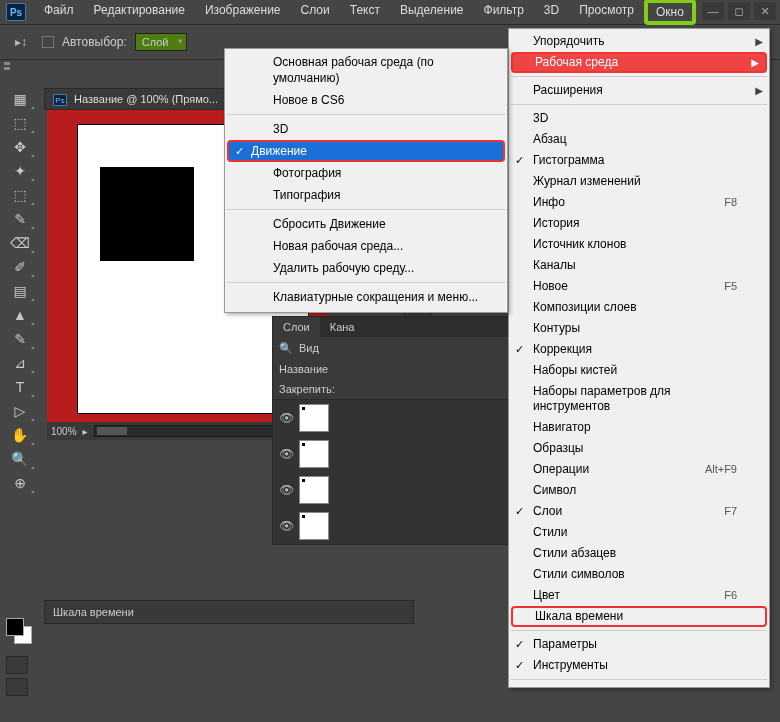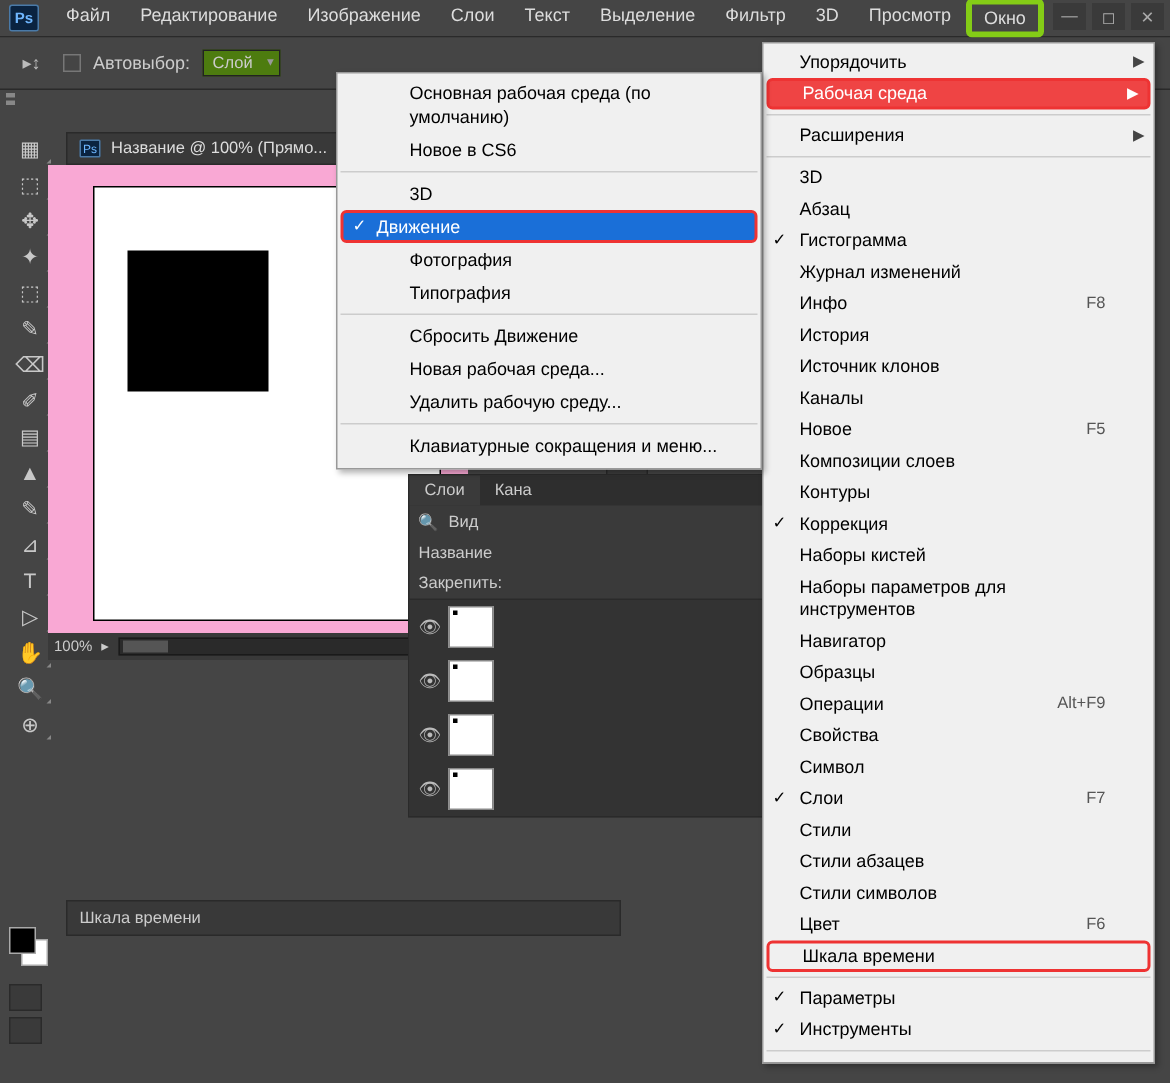--- a/index.html
+++ b/index.html
@@ -26,21 +26,21 @@
   .tools .tool::after { content:""; position:absolute; right:1px; bottom:1px; width:0; height:0; border-left:3px solid transparent; border-bottom:3px solid #888;}
   .swatch { position:absolute; left:6px; top:618px; width:28px; height:28px; }
   .swatch .fg { position:absolute; width:18px; height:18px; background:#000; border:1px solid #aaa; }
   .swatch .bg { position:absolute; width:18px; height:18px; background:#fff; border:1px solid #aaa; left:8px; top:8px; }
   .tools-bottom { position:absolute; left:6px; top:656px; display:flex; flex-direction:column; gap:4px; }
   .tools-bottom div { width:22px; height:18px; background:#3a3a3a; border:1px solid #2a2a2a; }
   
   .doc-tab { position:absolute; left:44px; top:88px; height:22px; background:#393939; padding:4px 22px 4px 8px; color:#ddd; font-size:11px; border:1px solid #2a2a2a; }
   .doc-tab .x { position:absolute; right:6px; top:4px; color:#999; font-size:10px;}
   .doc-tab .ps-mini { display:inline-block; width:14px; height:12px; background:#0a2340; border:1px solid #4a7aa8; border-radius:1px; font-size:8px; color:#6fb7ff; text-align:center; line-height:11px; margin-right:4px; }
-  .doc-area { position:absolute; left:32px; top:110px; width:280px; height:330px; background:#f9a8d4; }
+  .doc-area { position:absolute; left:47px; top:110px; width:280px; height:330px; background:#b91c1c; }
   .canvas { position:absolute; left:30px; top:14px; width:232px; height:290px; background:#fff; border:1px solid #000; }
   .canvas .blackbox { position:absolute; left:22px; top:42px; width:94px; height:94px; background:#000; }
   .doc-footer { position:absolute; left:0; bottom:0; right:0; height:18px; background:#393939; display:flex; align-items:center; padding:0 4px; gap:6px; font-size:10px; color:#ccc; }
   .doc-footer .scroll { flex:1; height:12px; background:#2a2a2a; border:1px solid #1a1a1a; position:relative;}
   .doc-footer .scroll .thumb{ position:absolute; left:2px; top:1px; width:30px; height:8px; background:#555;}
   
   .rstrip { position:absolute; right:348px; top:268px; width:28px; display:flex; flex-direction:column; gap:6px; align-items:center; background:#3c3c3c; padding:6px 0; border:1px solid #2a2a2a;}
   .rstrip .ic { width:20px; height:18px; color:#bbb; display:flex; align-items:center; justify-content:center; font-size:12px;}
   
   .panels { position:absolute; right:268px; top:316px; width:240px; background:#3a3a3a; border:1px solid #2a2a2a; }
@@ -279,23 +279,20 @@
       <span>Навигатор</span>
     </div>
     <div class="mi">
       <span>Образцы</span>
     </div>
     <div class="mi">
       <span>Операции</span>
       <span class="accel">Alt+F9</span>
     </div>
     <div class="mi">
-      <span>Свойства</span>
-    </div>
-    <div class="mi">
       <span>Символ</span>
     </div>
     <div class="mi">
       <span class="check">✓</span>
       <span>Слои</span>
       <span class="accel">F7</span>
     </div>
     <div class="mi">
       <span>Стили</span>
     </div>

